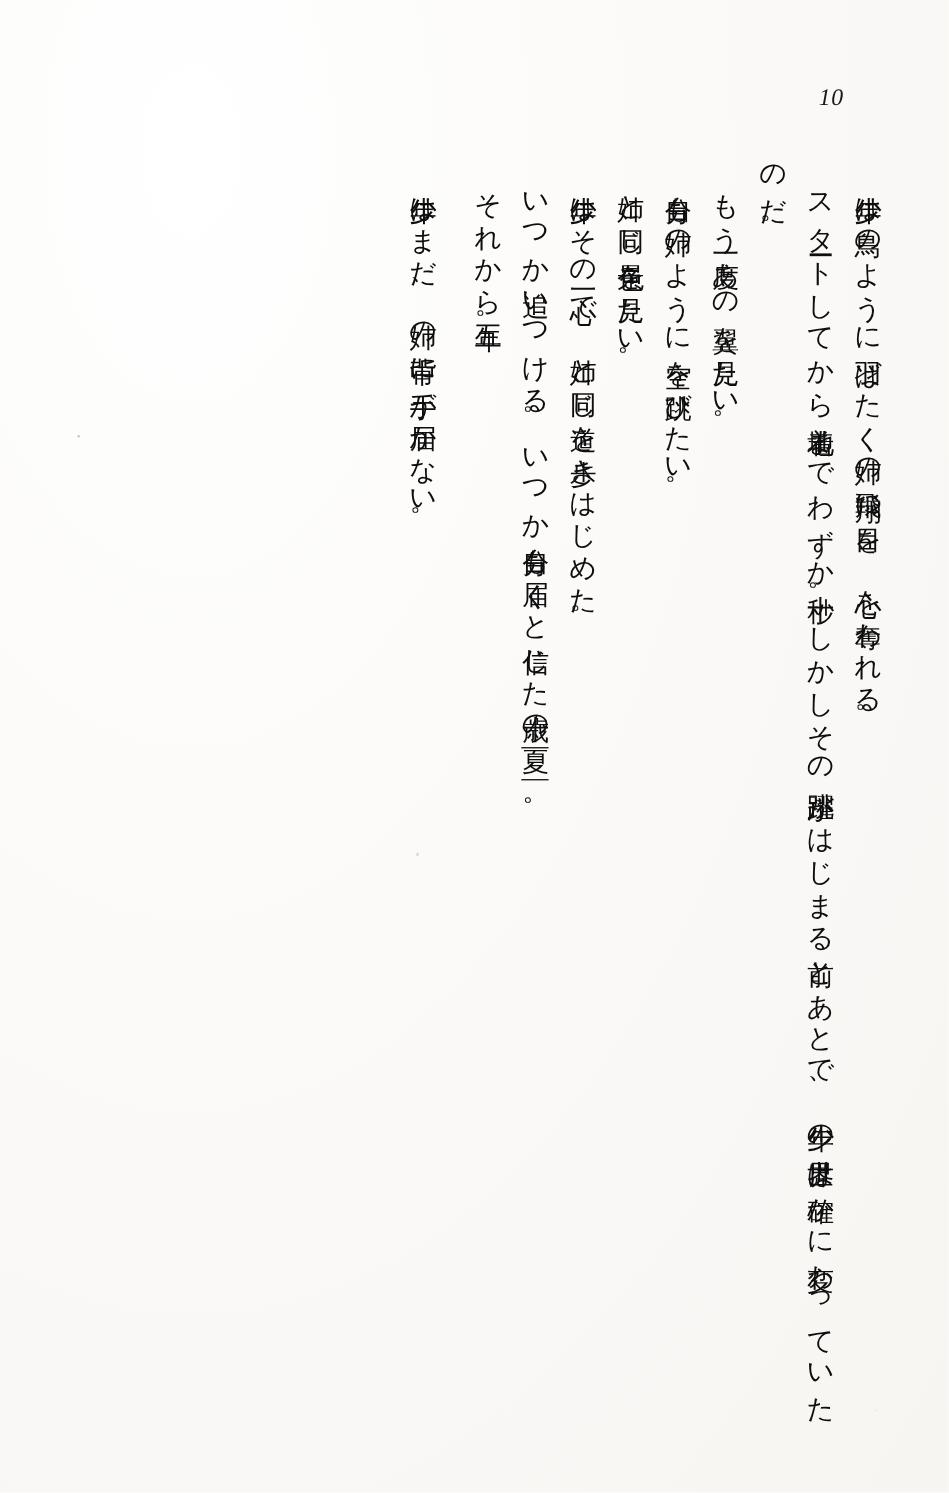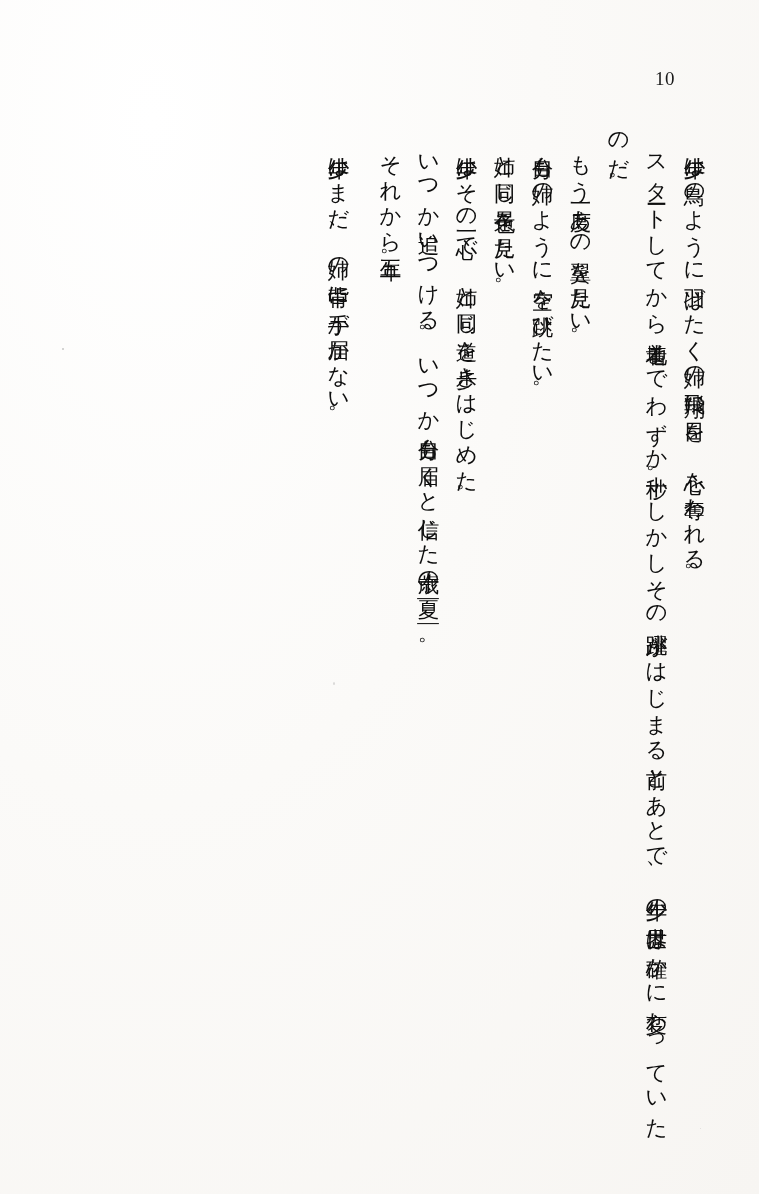--- a/index.html
+++ b/index.html
@@ -32,20 +32,21 @@
   }
   .speck.s1 { left: 62px;  top: 348px; }
   .speck.s2 { left: 333px; top: 682px; width: 2px; height: 3px; opacity: .35; }
   .speck.s3 { left: 700px; top: 1128px; width: 1px; height: 1px; opacity: .3; }
 
   .page-number {
     position: absolute;
     top: 68px;
     right: 84px;
     font-family: "Liberation Serif", "DejaVu Serif", serif;
+    font-style: italic;
     font-size: 19px;
     color: #1a1a1a;
     letter-spacing: .5px;
   }
 
   .text-block {
     position: absolute;
     top: 118px;
     right: 46px;
     height: 1010px;

